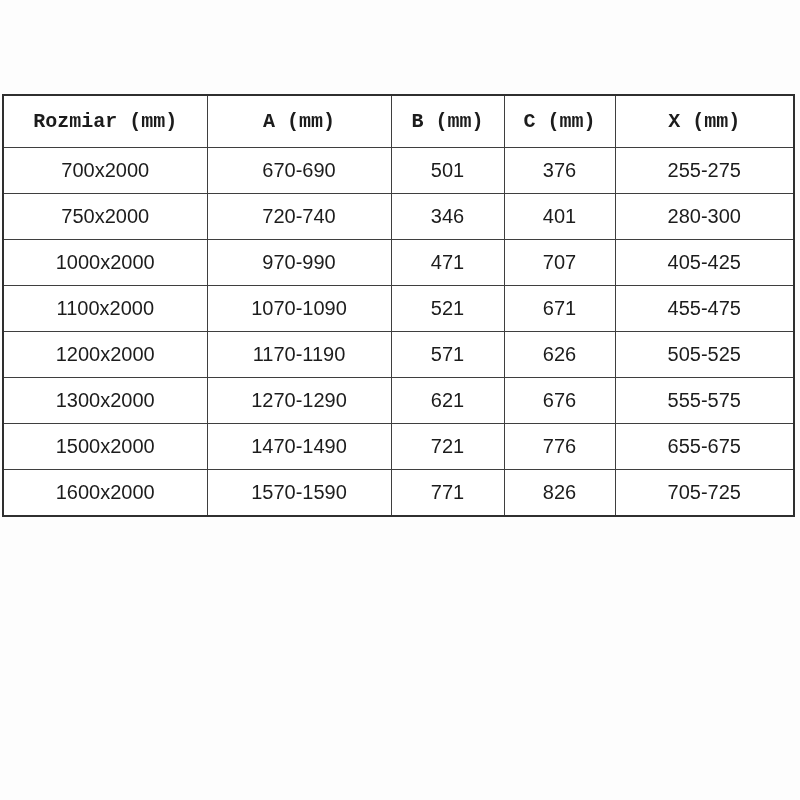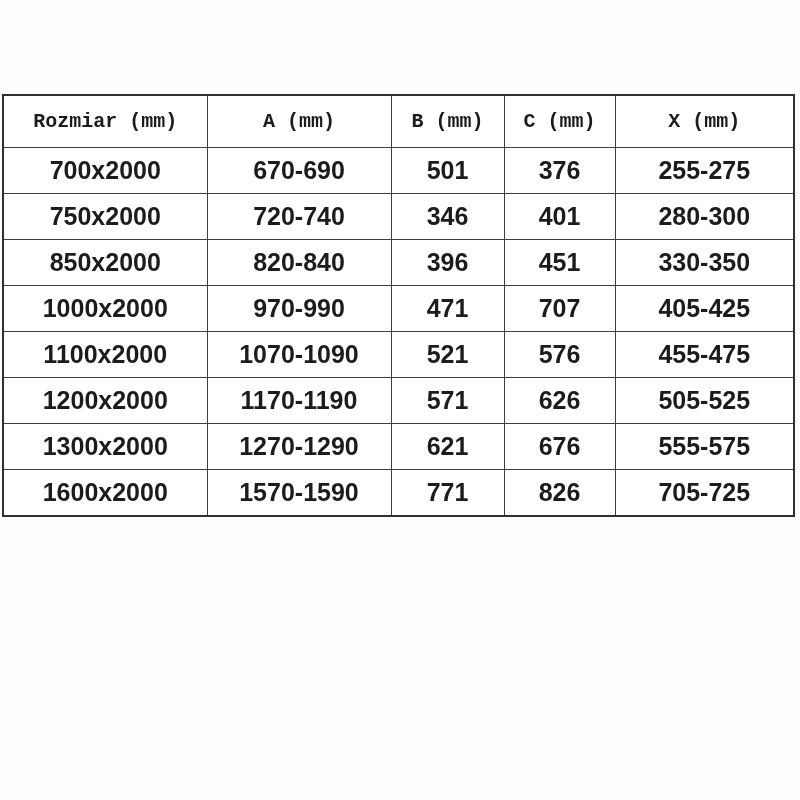--- a/index.html
+++ b/index.html
@@ -36,22 +36,22 @@
     overflow: hidden;
   }
   table.size-table th {
     height: 49px;
     font-size: 20px;
     font-weight: bold;
     font-family: Liberation Mono, monospace;
   }
   table.size-table td {
     height: 43px;
-    font-size: 25px;
-    font-weight: bold;
+    font-size: 20px;
+    font-weight: normal;
   }
 </style>
 </head>
 <body>
 
 <div class="page">
   <table class="size-table">
     <colgroup>
       <col style="width:204px">
       <col style="width:184px">
@@ -77,55 +77,55 @@
         <td>255-275</td>
       </tr>
       <tr>
         <td>750x2000</td>
         <td>720-740</td>
         <td>346</td>
         <td>401</td>
         <td>280-300</td>
       </tr>
       <tr>
-        <td>850x2000</td>
-        <td>820-840</td>
-        <td>396</td>
-        <td>451</td>
-        <td>330-350</td>
-      </tr>
-      <tr>
         <td>1000x2000</td>
         <td>970-990</td>
         <td>471</td>
         <td>707</td>
         <td>405-425</td>
       </tr>
       <tr>
         <td>1100x2000</td>
         <td>1070-1090</td>
         <td>521</td>
-        <td>576</td>
+        <td>671</td>
         <td>455-475</td>
       </tr>
       <tr>
         <td>1200x2000</td>
         <td>1170-1190</td>
         <td>571</td>
         <td>626</td>
         <td>505-525</td>
       </tr>
       <tr>
         <td>1300x2000</td>
         <td>1270-1290</td>
         <td>621</td>
         <td>676</td>
         <td>555-575</td>
       </tr>
       <tr>
+        <td>1500x2000</td>
+        <td>1470-1490</td>
+        <td>721</td>
+        <td>776</td>
+        <td>655-675</td>
+      </tr>
+      <tr>
         <td>1600x2000</td>
         <td>1570-1590</td>
         <td>771</td>
         <td>826</td>
         <td>705-725</td>
       </tr>
     </tbody>
   </table>
 </div>
 

